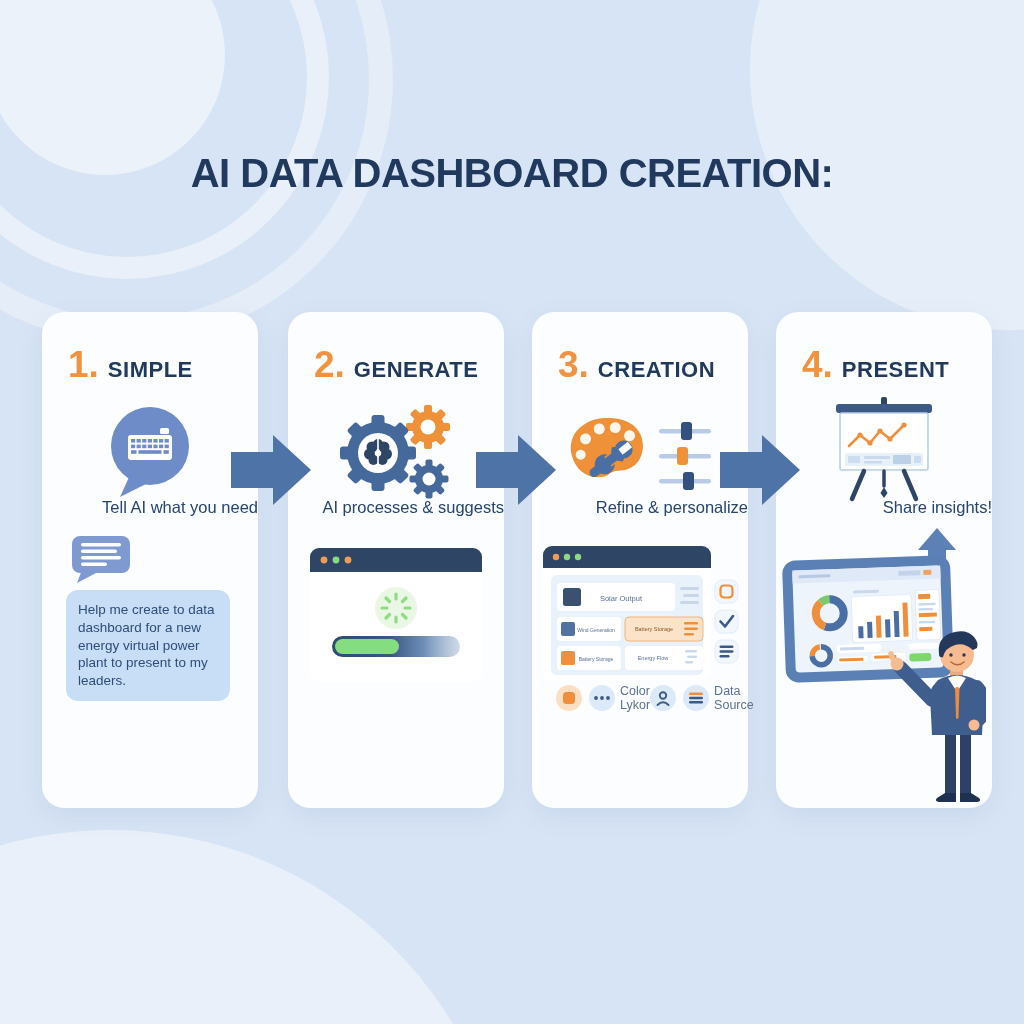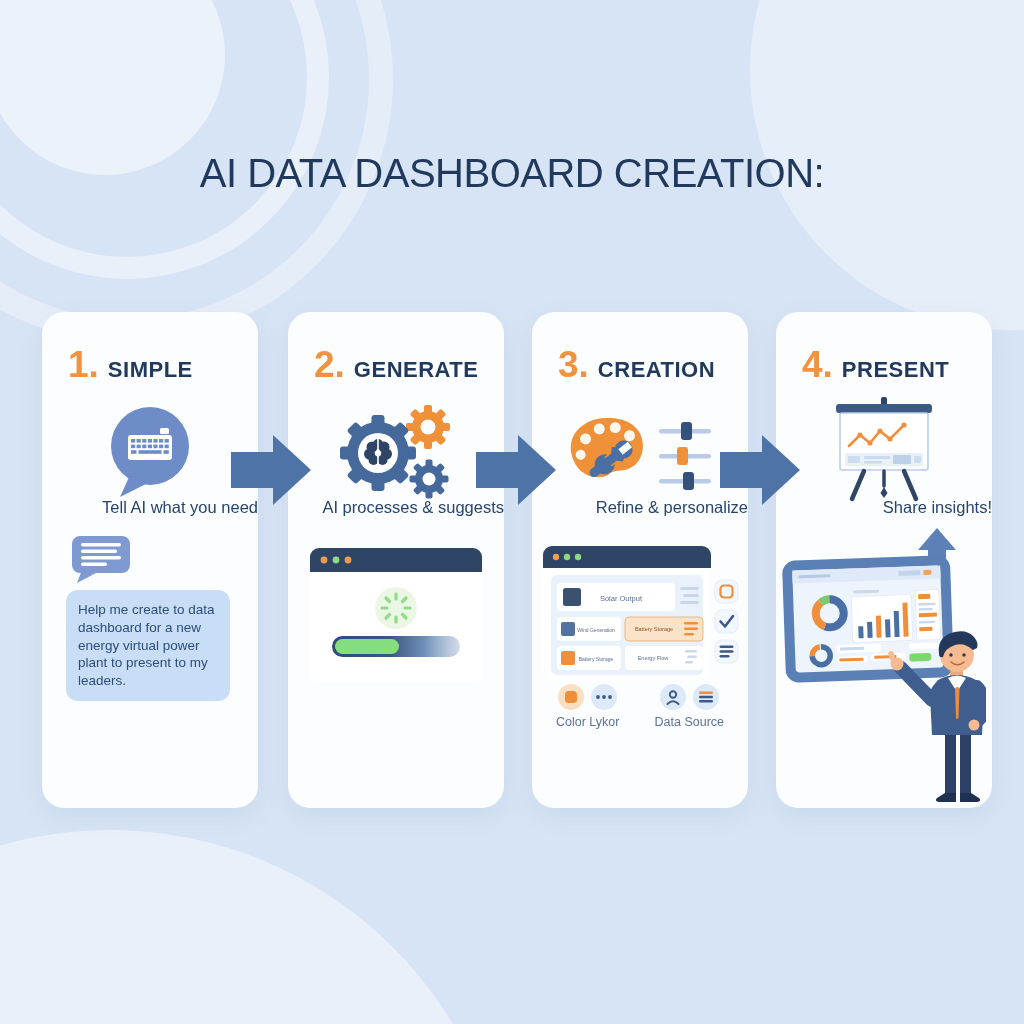--- a/index.html
+++ b/index.html
@@ -7,21 +7,21 @@
         font-family:"Liberation Sans",sans-serif;}
   .deco{position:absolute;border-radius:50%;pointer-events:none;}
   .fill1{left:-15px;top:-65px;width:240px;height:240px;background:rgba(255,255,255,.5);}
   .ring1{left:-75px;top:-125px;width:360px;height:360px;border:22px solid rgba(255,255,255,.45);}
   .ring2{left:-135px;top:-185px;width:480px;height:480px;border:24px solid rgba(255,255,255,.35);}
   .fill2{left:750px;top:-190px;width:520px;height:520px;background:rgba(255,255,255,.38);}
   .fill3{left:-290px;top:830px;width:800px;height:800px;background:rgba(255,255,255,.45);}
   .ring4{left:880px;top:980px;width:560px;height:560px;border:28px solid rgba(255,255,255,.3);}
 
   .title{position:absolute;left:0;right:0;top:148px;text-align:center;color:#20395c;
-         font-weight:400;font-size:40px;line-height:50px;letter-spacing:-.5px;}
+         font-weight:700;font-size:40px;line-height:50px;letter-spacing:-.5px;}
 
   .card{position:absolute;top:312px;width:216px;height:496px;background:#fcfdfe;border-radius:22px;
         box-shadow:0 8px 24px rgba(90,120,170,.10);}
   #card1{left:42px;} #card2{left:288px;} #card3{left:532px;} #card4{left:776px;}
 
   .step-head{position:absolute;top:32px;left:26px;display:flex;align-items:baseline;gap:9px;white-space:nowrap;}
   .step-num{font-size:37px;font-weight:800;color:#f0923f;}
   .step-label{font-size:22px;font-weight:800;color:#21395c;letter-spacing:.5px;}
 
   .icon-wrap{position:absolute;top:80px;left:0;width:100%;height:118px;
@@ -39,21 +39,21 @@
   .msg-icon{position:absolute;left:28px;top:222px;}
   .chat-bubble{position:absolute;left:24px;top:278px;width:164px;box-sizing:border-box;
                background:#c8ddf6;border-radius:12px;padding:11px 12px;
                font-size:13.5px;line-height:1.32;color:#2e4d79;font-weight:500;}
   .browser-illu{position:absolute;left:22px;top:236px;}
   .panel-illu{position:absolute;left:11px;top:234px;}
   .big-illu{position:absolute;left:6px;top:216px;}
 
   .opts{position:absolute;left:0;top:372px;width:100%;box-sizing:border-box;
         padding:0 24px;display:flex;justify-content:space-between;}
-  .opt-group{display:flex;flex-direction:column;align-items:center;gap:5px;}
+  .opt-group{display:flex;align-items:center;gap:5px;}
   .opt-icons{display:flex;gap:7px;}
   .opt-circle{width:26px;height:26px;border-radius:50%;display:flex;align-items:center;justify-content:center;}
   .oc-orange{background:#fadfc2;} .oc-blue{background:#dce9f8;}
   .opt-label{font-size:12.5px;color:#5d7394;}
 </style>
 </head>
 <body>
 
 <div id="page">
 

